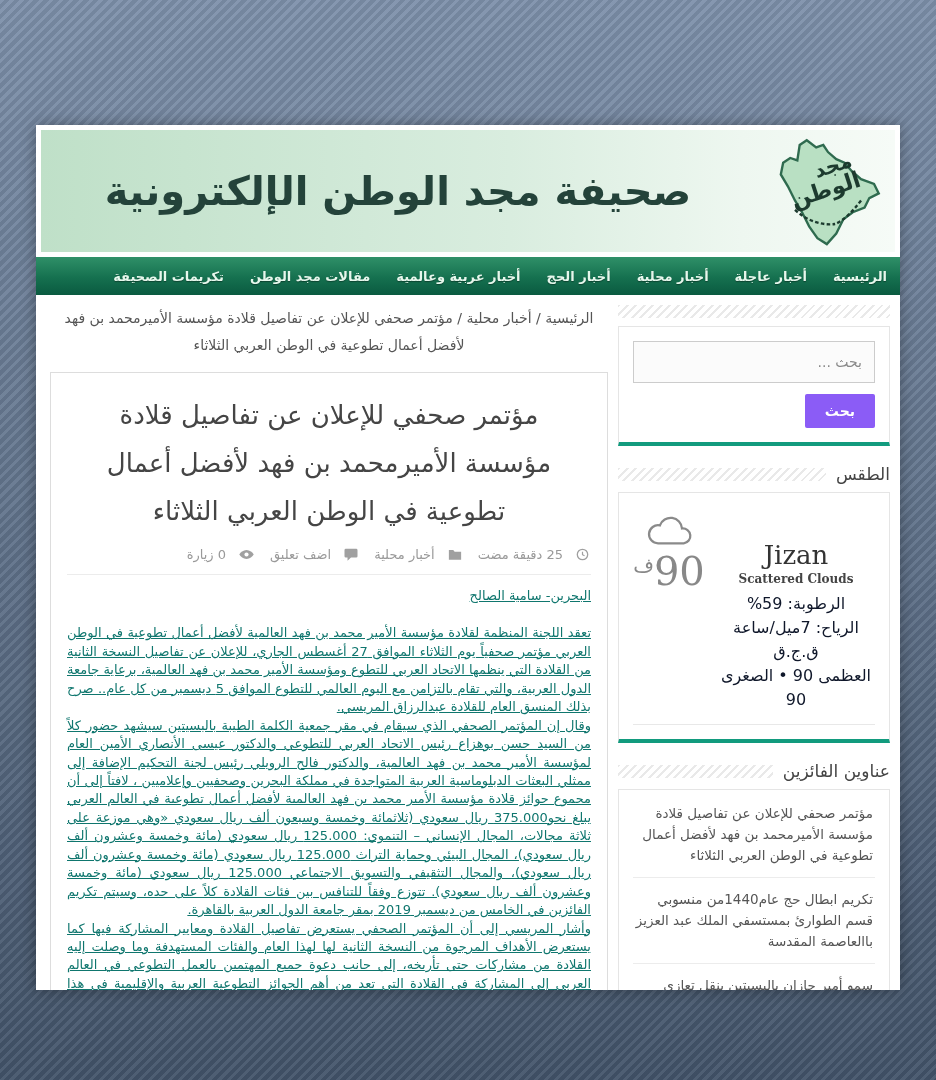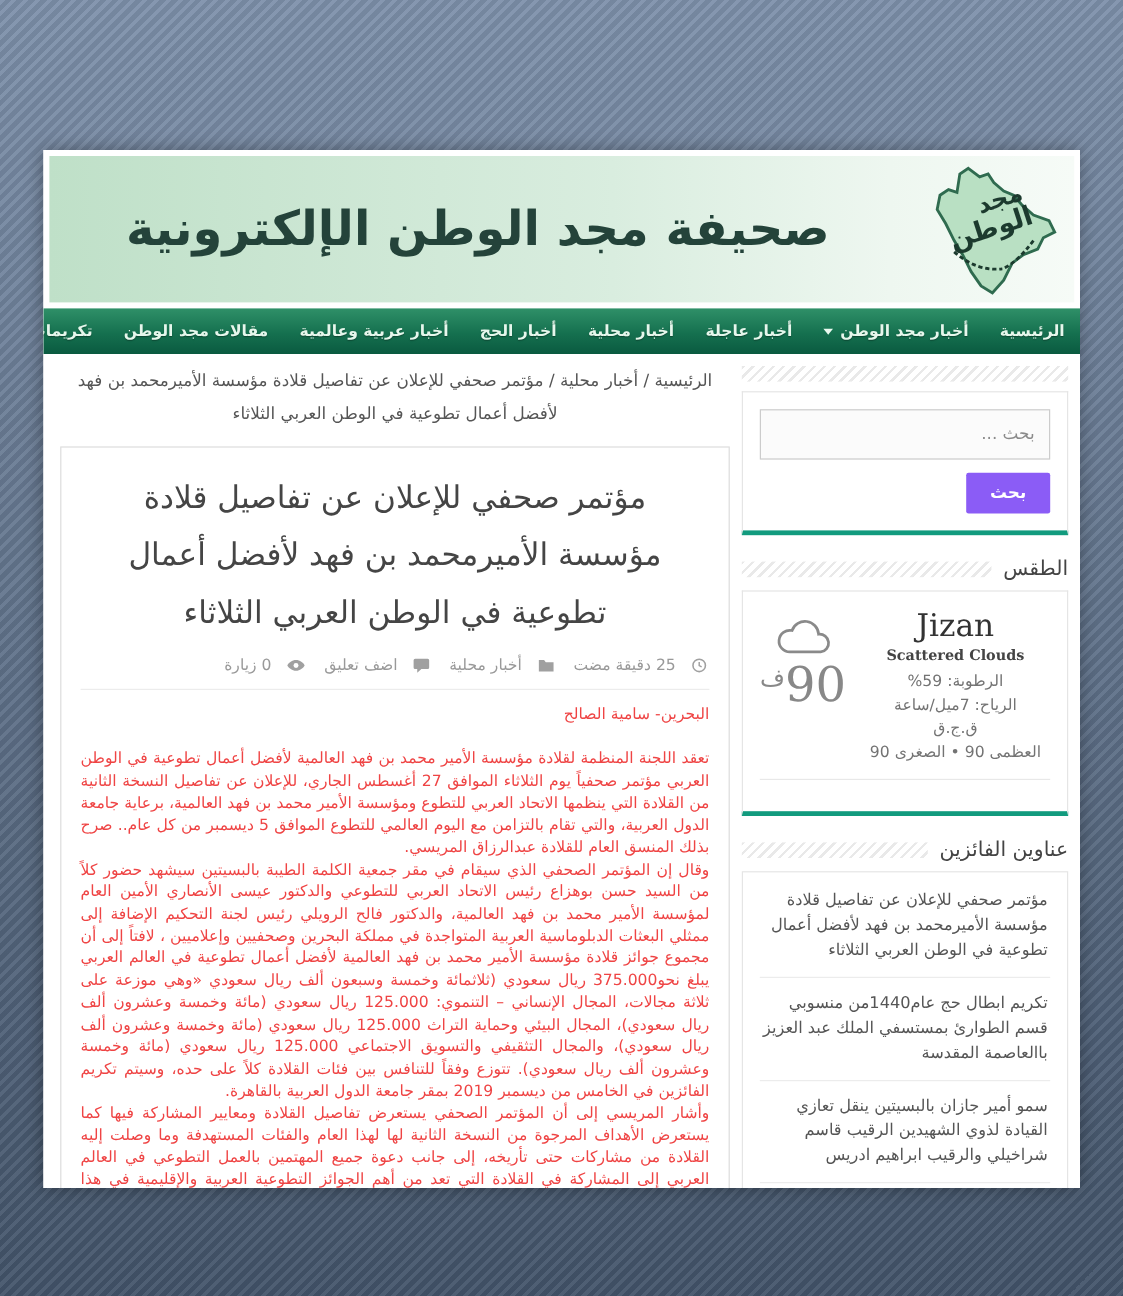--- a/index.html
+++ b/index.html
@@ -45,21 +45,21 @@
   
   .breadcrumb{
     text-align:center; color:#555; font-size:14px; line-height:1.95; margin:0 2px 12px;
   }
   
   .article-box{ border:1px solid #ddd; background:#fff; padding:16px 16px 0; }
   .article-title{ font-size:26px; font-weight:400; color:#454545; text-align:center; line-height:1.85; margin:2px 6px 12px; }
   .article-meta{ display:flex; gap:16px; align-items:center; color:#999; font-size:13px; padding:0 2px 12px; border-bottom:1px solid #ececec; }
   .meta-item{ display:flex; align-items:center; gap:13px; }
   .meta-item svg{ flex:none; }
-  .article-body{ padding-top:12px; color:#ef4444; font-size:13px; line-height:1.42; text-align:justify; }
+  .article-body{ padding-top:12px; color:#0f766e; font-size:13px; line-height:1.42; text-align:justify;text-decoration:underline; }
   .article-body .byline{ margin-bottom:19px; }
   .article-body p{ margin:0; }
   
   .hatch{
     height:13px; margin-bottom:8px;
     background:repeating-linear-gradient(135deg, #e9e9e9 0 2px, #ffffff 2px 6px);
   }
   .widget-head{ display:flex; align-items:center; gap:10px; margin:18px 0 8px; }
   .widget-head .title{ color:#444; font-size:17px; white-space:nowrap; }
   .widget-head .hatch{ flex:1; margin:0; }
@@ -74,24 +74,24 @@
   }
   .search-input::placeholder{ color:#8a8a8a; }
   .search-btn{
     margin-top:11px; background:#8b5cf6; color:#fff; border:none; cursor:pointer;
     padding:9px 20px; font-size:14px; font-weight:bold; border-radius:2px;
     font-family:"DejaVu Sans","Liberation Sans",sans-serif;
   }
   
   .weather-box{ min-height:188px; }
   .weather-row{ display:flex; gap:12px; padding-bottom:12px; border-bottom:1px solid #e8e8e8; }
-  .weather-text{ flex:1; text-align:center; }
+  .weather-text{ flex:1; text-align:center;margin-top:33px; }
   .weather-city{ font-family:"DejaVu Serif","Liberation Serif",serif; font-size:26px; color:#333; }
   .weather-cond{ font-size:12px; font-weight:bold; color:#444; margin:2px 0 6px; font-family:"DejaVu Serif","Liberation Serif",serif; }
-  .weather-line{ font-size:13px; color:#737373; line-height:1.5; }
+  .weather-line{ font-size:16px; color:#0f172a; line-height:1.5; }
   .weather-side{ width:72px; flex:none; text-align:center; color:#888; }
   .temp{ display:flex; direction:rtl; justify-content:center; align-items:flex-start; }
   .temp-value{ font-size:40px; line-height:1; color:#888; font-family:"DejaVu Serif","Liberation Serif",serif; }
   .temp-unit{ font-size:20px; color:#888; margin-top:2px; }
   
   .headlines-box{ padding:2px 14px; }
   .headline-item{
     display:block; padding:11px 2px; border-bottom:1px solid #ececec;
     color:#555; font-size:13.5px; line-height:1.55; cursor:pointer; text-align:right;
   }
@@ -112,24 +112,20 @@
         <text x="50" y="55" font-size="19" font-weight="bold" fill="#1c3a2e" text-anchor="middle" transform="rotate(-18 50 55)">الوطن</text>
         <path d="M22 66 Q38 80 56 78" fill="none" stroke="#1c3a2e" stroke-width="2" stroke-dasharray="3 2"></path>
         <path d="M78 58 Q66 74 56 78" fill="none" stroke="#1c3a2e" stroke-width="2" stroke-dasharray="3 2"></path>
       </svg>
     </div>
   </div>
 
   <div class="navbar">
     <div class="nav-item">
         <span>الرئيسية</span>
-      </div>
-    <div class="nav-item">
-        <span>أخبار مجد الوطن</span>
-        <span class="caret"></span>
       </div>
     <div class="nav-item">
         <span>أخبار عاجلة</span>
       </div>
     <div class="nav-item">
         <span>أخبار محلية</span>
       </div>
     <div class="nav-item">
         <span>أخبار الحج</span>
       </div>

